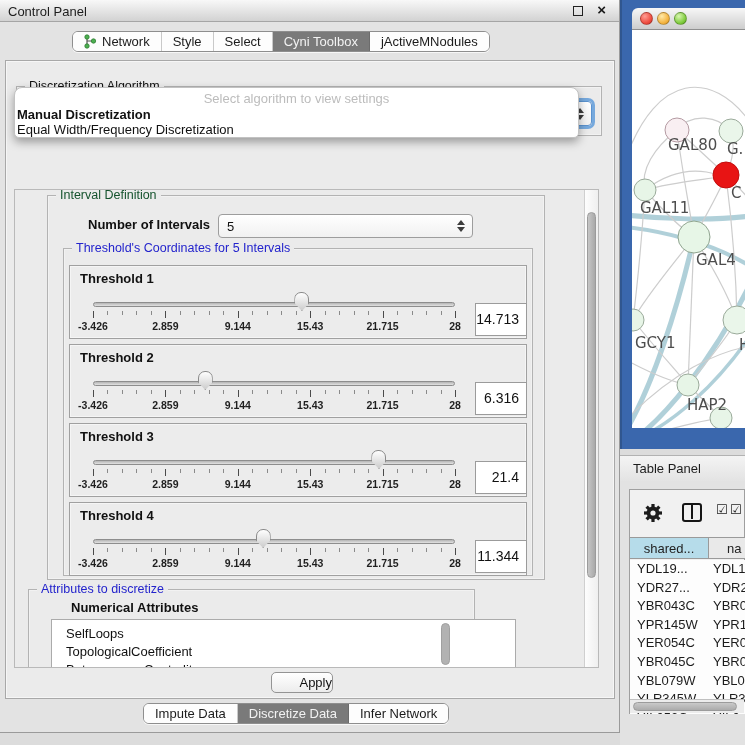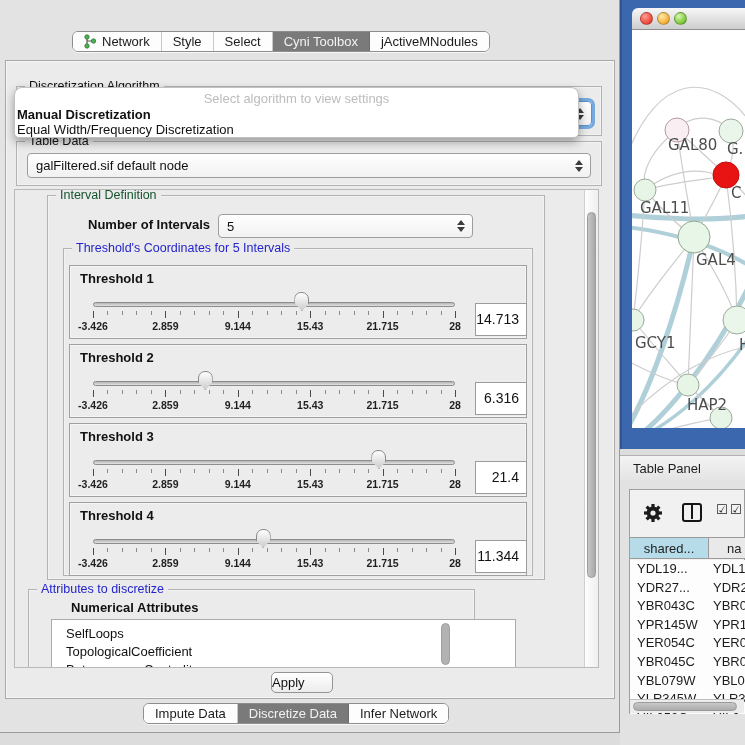--- a/index.html
+++ b/index.html
@@ -68,21 +68,21 @@
   .ticklabel { position:absolute; transform:translateX(-50%); font-size:10.5px; font-weight:bold; color:#1f1f1f; white-space:nowrap; }
   .t-value { position:absolute; left:405px; top:37px; width:52px; height:33px; background:#fff; border:1px solid #9b9b9b; font-size:14px; line-height:31px; text-align:right; padding-right:7px; }
 
   
   #fs-attrs { left:13px; top:399px; width:447px; height:95px; }
   .attr-label { position:absolute; left:10px; top:10px; font-weight:bold; font-size:13px;margin-left:32px; }
   #attr-list { position:absolute; left:22px; top:29px; width:465px; height:62px; background:#fff; border:1px solid #ababab; overflow:hidden; padding-top:4px; }
   .attr-item { padding:1.5px 0 1.5px 14px; font-size:13px; }
   .list-scroll { position:absolute; right:24px; top:33px; width:9px; height:42px; border-radius:5px; background:#b2b2b2; border:1px solid #a0a0a0; }
 
-  .apply-btn { position:absolute; left:265px; top:611px; width:62px; height:21px; background:linear-gradient(#ffffff,#ececec); border:1px solid #949494; border-radius:5px; font-size:13px; text-align:left; line-height:19px; }
+  .apply-btn { position:absolute; left:265px; top:611px; width:62px; height:21px; background:linear-gradient(#ffffff,#ececec); border:1px solid #949494; border-radius:5px; font-size:13px; text-align:right; line-height:19px; }
 
   
   #blue-frame { position:absolute; left:620px; top:0; width:125px; height:449px; background:#3a67ad; border-left:2px solid #30568f; }
   .net-titlebar { position:absolute; left:10px; top:8px; width:115px; height:22px; background:linear-gradient(#f7f7f7,#cdcdcd); border-bottom:1px solid #8f8f8f; border-radius:6px 0 0 0; }
   .light { position:absolute; top:4px; width:13px; height:13px; border-radius:50%; border:1px solid rgba(0,0,0,.25); }
   .light.red { left:8px; background:radial-gradient(circle at 35% 30%, #ff9d93, #ee4b3e 65%, #c23128); }
   .light.yellow { left:25px; background:radial-gradient(circle at 35% 30%, #ffe9a8, #f4b33e 65%, #cf8f1f); }
   .light.green { left:42px; background:radial-gradient(circle at 35% 30%, #d8f6b0, #7ecb3c 65%, #569e21); }
   .net-canvas { position:absolute; left:10px; top:30px; width:115px; height:398px; background:#ffffff; overflow:hidden; }
   .nodelabel { font-family:"DejaVu Sans","Liberation Sans",sans-serif; font-size:15px; fill:#4d4d4d; }
@@ -110,20 +110,25 @@
   
   .tab-icon { width:13px; height:15px; margin-right:5px; }
 </style>
 </head>
 <body>
 
 <div id="page">
 
   <div id="control-panel">
 
+    <div class="titlebar">
+      <span class="title">Control Panel</span>
+      <span class="win-float"></span>
+      <span class="win-close">×</span>
+    </div>
 
     <div class="seg-bar" id="top-tabs">
       <div class="seg">
         <svg class="tab-icon" viewBox="0 0 13 15">
           <line x1="3" y1="3" x2="3" y2="12" stroke="#555" stroke-width="1.2"></line>
           <line x1="3" y1="7" x2="9" y2="7" stroke="#555" stroke-width="1.2"></line>
           <circle cx="3" cy="3" r="2.2" fill="#4caf50" stroke="#2e7d32" stroke-width="0.8"></circle>
           <circle cx="3" cy="12" r="2.2" fill="#4caf50" stroke="#2e7d32" stroke-width="0.8"></circle>
           <circle cx="9.5" cy="7" r="2.2" fill="#4caf50" stroke="#2e7d32" stroke-width="0.8"></circle>
         </svg>
@@ -155,30 +160,20 @@
             <span class="spin-down"></span>
           </div>
       </div>
 
       <div class="popup">
         <div class="placeholder">Select algorithm to view settings</div>
         <div class="opt first">Manual Discretization</div>
         <div class="opt second">Equal Width/Frequency Discretization</div>
       </div>
 
-      <div class="fs" id="fs-tabledata" style="left:10px; top:80px; width:586px; height:45px;">
-        <span class="legend">Table Data</span>
-        <div class="combo" style="left:10px; top:11px; width:564px; height:25px;">
-          <span>galFiltered.sif default node</span>
-          <div class="spinner">
-              <span class="spin-up"></span>
-              <span class="spin-down"></span>
-            </div>
-        </div>
-      </div>
 
       <div class="scrollpane">
         <div class="viewport">
 
           <div class="fs" id="fs-interval">
             <span class="legend green">Interval Definition</span>
             <span class="noi-label">Number of Intervals</span>
             <div class="combo" id="noi-combo">
               <span>5</span>
               <div class="spinner">

